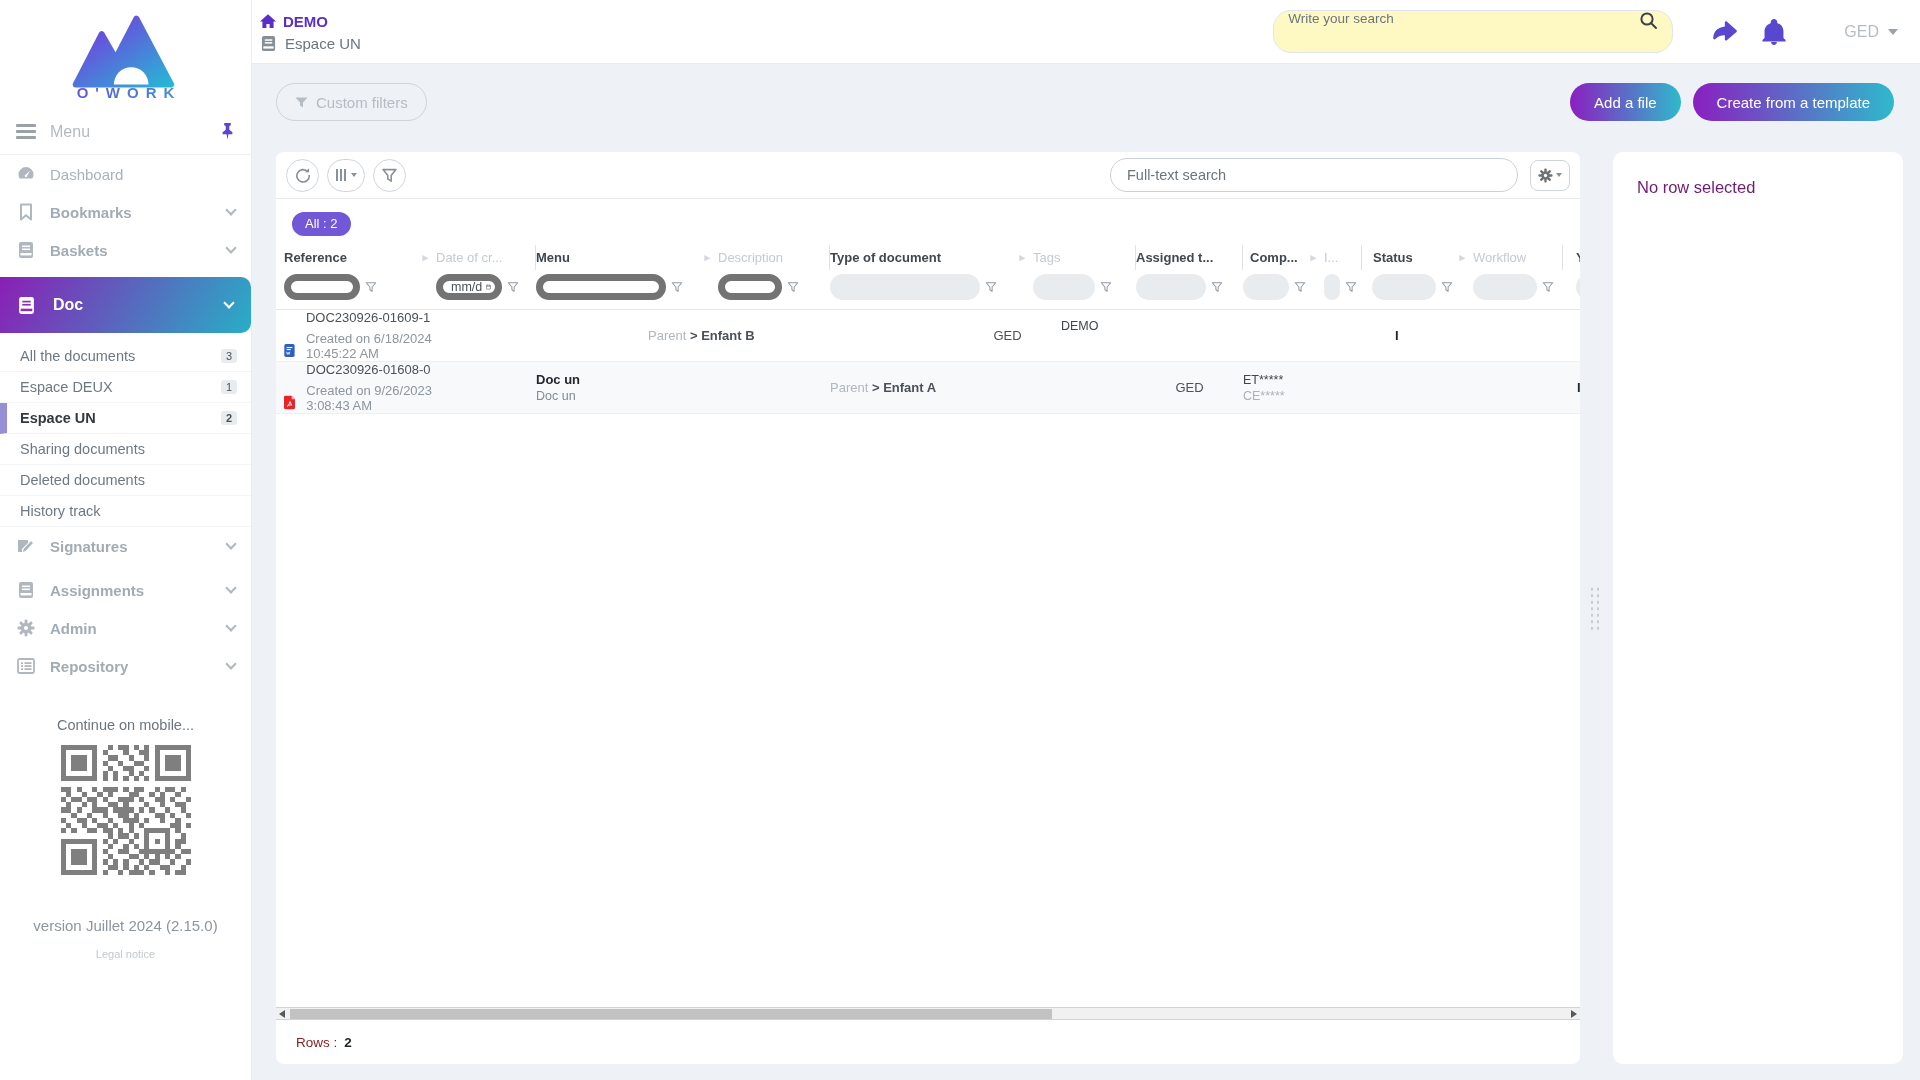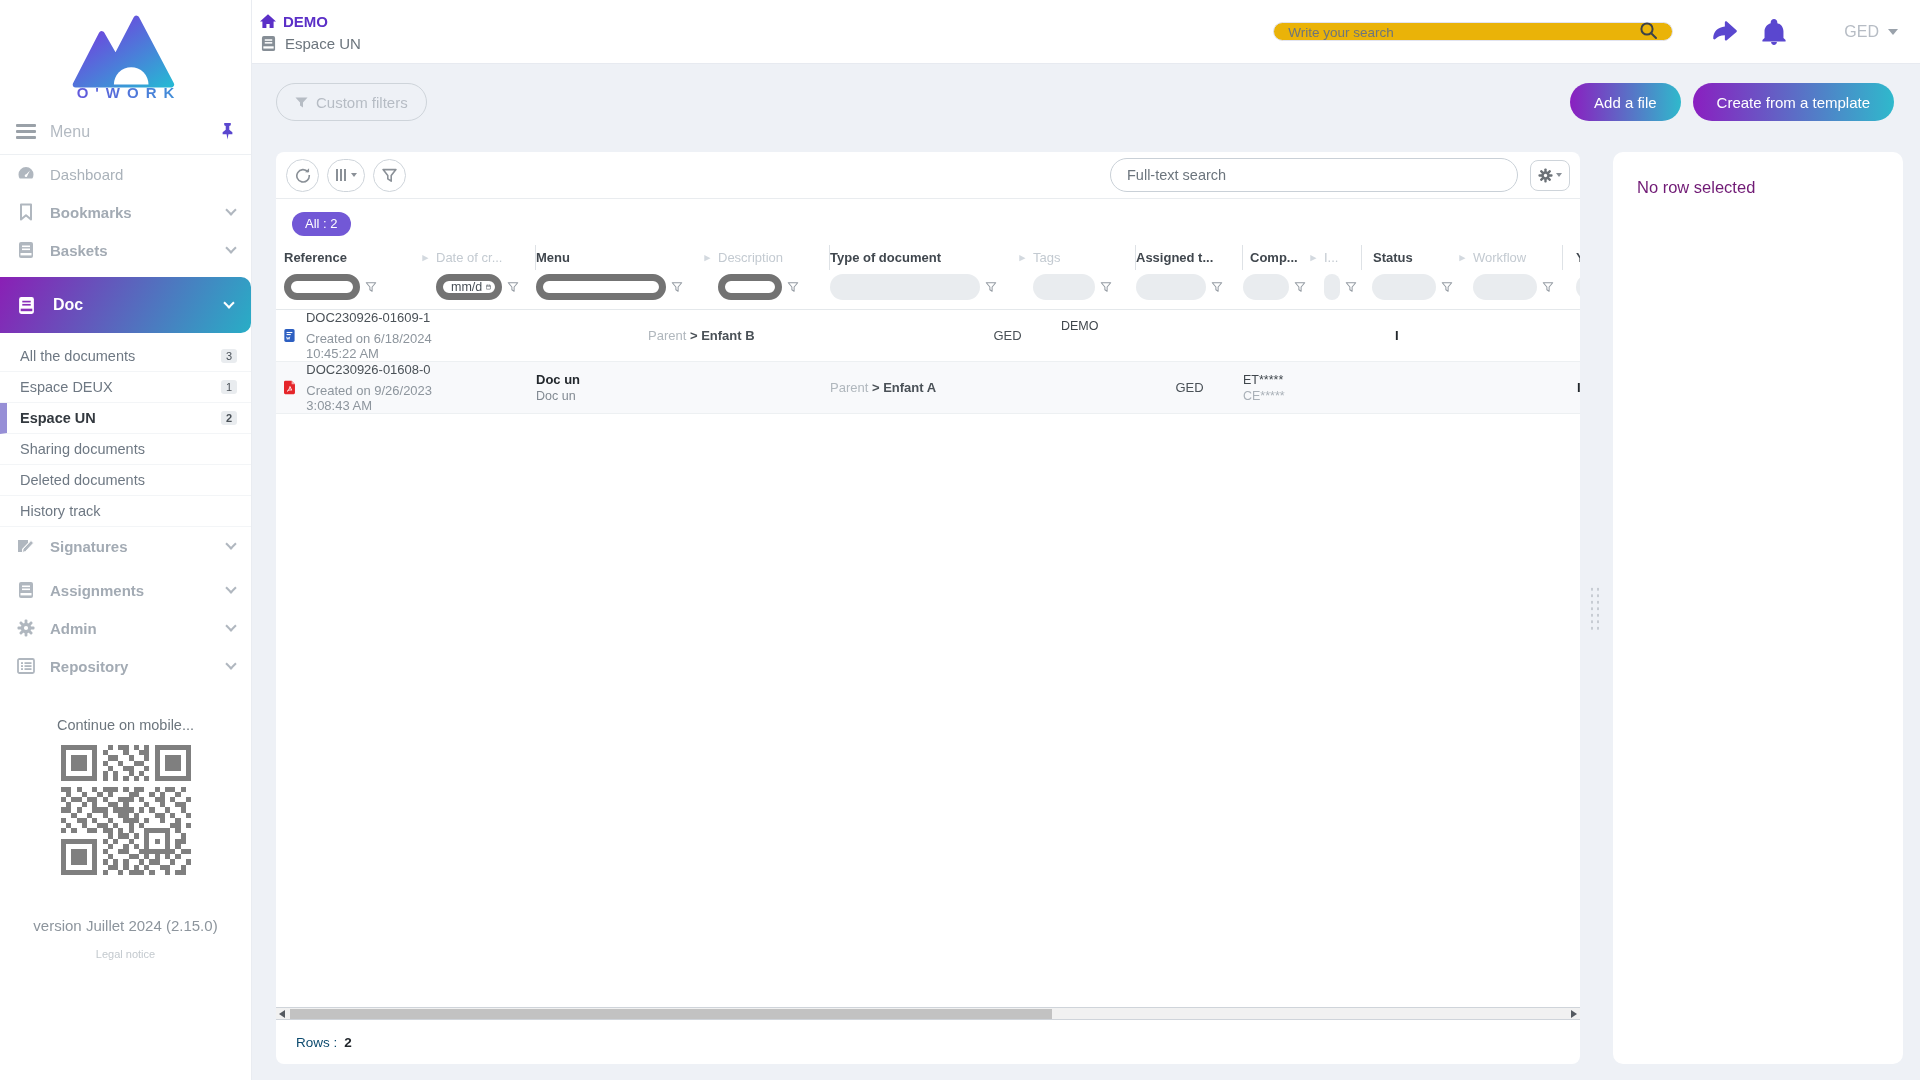--- a/index.html
+++ b/index.html
@@ -27,21 +27,21 @@
   .mobile-hint { text-align:center; color:#6c757d; font-size:14.5px; margin-top:32px; }
   .qr { display:block; margin:12px auto 0; }
   .version { text-align:center; color:#8d959d; font-size:15px; margin-top:42px; }
   .legal { text-align:center; color:#c3c9ce; font-size:11px; margin-top:14px; cursor:pointer; }
 
   
   .topbar { position:absolute; left:252px; top:0; right:0; height:64px; background:#fff; border-bottom:1px solid #e7eaf0; display:flex; align-items:center; padding:0 22px 0 0; }
   .crumbs { padding-left:8px; }
   .crumb1 { display:flex; align-items:center; font-size:15px; font-weight:bold; color:#5b2fc7; gap:7px; margin-top:2px; cursor:pointer; }
   .crumb2 { display:flex; align-items:center; font-size:15px; color:#6c757d; gap:9px; margin-top:5px; padding-left:1px; }
-  .search-pill { margin-left:auto; width:400px; height:19px; background:#eab308; border:1px solid #e2e4f0; border-radius:18px; display:flex; align-items:flex-end; padding:0 14px; }
+  .search-pill { margin-left:auto; width:400px; height:43px; background:#fef9c3; border:1px solid #e2e4f0; border-radius:18px; display:flex; align-items:flex-start; padding:0 14px; }
   .search-pill input { border:none; outline:none; background:transparent; flex:1; font-size:13.5px; color:#495057; font-family:inherit; }
   .search-pill input::placeholder { color:#6c757d; }
   .top-ic { margin-left:38px; cursor:pointer; display:flex; }
   .top-ic.bell { margin-left:24px; }
   .user-chip { margin-left:58px; display:flex; align-items:center; gap:9px; color:#b6bcc4; font-size:16px; cursor:pointer; }
   .caret-down { width:0; height:0; border-left:5px solid transparent; border-right:5px solid transparent; border-top:6px solid #9aa2ab; }
 
   
   .content { position:absolute; left:252px; top:64px; right:0; bottom:0; background:#eef1f6; }
   .actionbar { height:76px; display:flex; align-items:center; padding:0 26px 0 24px; }
@@ -75,41 +75,41 @@
   .fpill { height:26px; border-radius:13px; display:flex; align-items:center; overflow:hidden; }
   .fpill.white { background:#fff; border:7px solid #737373; }
   .fpill.gray { background:#e9ecef; }
   .fpill input { border:none; outline:none; width:100%; background:transparent; padding:0 8px; font-size:12px; font-family:inherit; }
   .funnel { margin-left:5px; flex:none; display:flex; }
   .datebox { padding:0 4px 0 8px; font-size:12.5px; color:#495057; display:flex; align-items:center; gap:4px; white-space:nowrap; }
 
   .trow { display:flex; min-height:50px; padding-left:8px; border-bottom:1px solid #edf0f2; }
   .trow.alt { background:#f8f9fb; }
   .rc { display:flex; flex-direction:column; justify-content:center; flex:none; }
-  .rc.hrow { flex-direction:row; align-items:center; gap:11px; }
+  .rc.hrow { flex-direction:row; align-items:flex-end; gap:11px; }
   .ref { font-size:13px; color:#4a5157; }
   .created { font-size:13px; color:#8d959d; margin-top:6px; }
   .nm { font-size:13px; font-weight:bold; color:#23282d; }
   .subnm { font-size:12.5px; color:#828a92; margin-top:2px; }
   .typecell { font-size:13px; }
   .parent { color:#b0b7bd; }
   .child { color:#4a5157; font-weight:600; }
   .ged { font-size:13px; color:#4a5157; align-items:center; }
   .comp1 { font-size:12.5px; color:#3f464c; }
   .comp2 { font-size:12.5px; color:#aab1b8; margin-top:2px; }
   .clipcell { font-size:13px; font-weight:bold; color:#23282d; padding-left:14px; }
 
   .tbl-space { flex:1; }
   .hscroll { flex:none; height:13px; border-top:1px solid #cfd4da; border-bottom:1px solid #cfd4da; background:#f1f1f1; position:relative; }
   .hthumb { position:absolute; left:14px; top:1px; height:10px; width:762px; background:#c2c2c2; cursor:grab; }
   .harrow { position:absolute; top:2px; width:0; height:0; border-top:4.5px solid transparent; border-bottom:4.5px solid transparent; }
   .harrow.left { left:3px; border-right:6px solid #555a60; }
   .harrow.right { right:3px; border-left:6px solid #555a60; }
   .tc-footer { flex:none; height:44px; display:flex; align-items:center; padding:0 20px; font-size:13.5px; }
-  .rows-label { color:#0c4a6e; }
+  .rows-label { color:#7f1d1d; }
   .rows-value { color:#23282d; font-weight:bold; margin-left:7px; }
 
   .gutter-handle { position:absolute; left:1337px; top:522px; width:12px; height:46px; background-image:radial-gradient(circle, #c7ccd3 1.3px, transparent 1.5px); background-size:6px 6.5px; cursor:col-resize; }
 
   .detail-card { position:absolute; left:1361px; top:88px; width:290px; height:912px; background:#fff; border-radius:10px; padding:26px 24px; }
   .no-row { color:#701a75; font-size:16.5px; }
 
   svg { display:block; }
 </style>
 </head>

